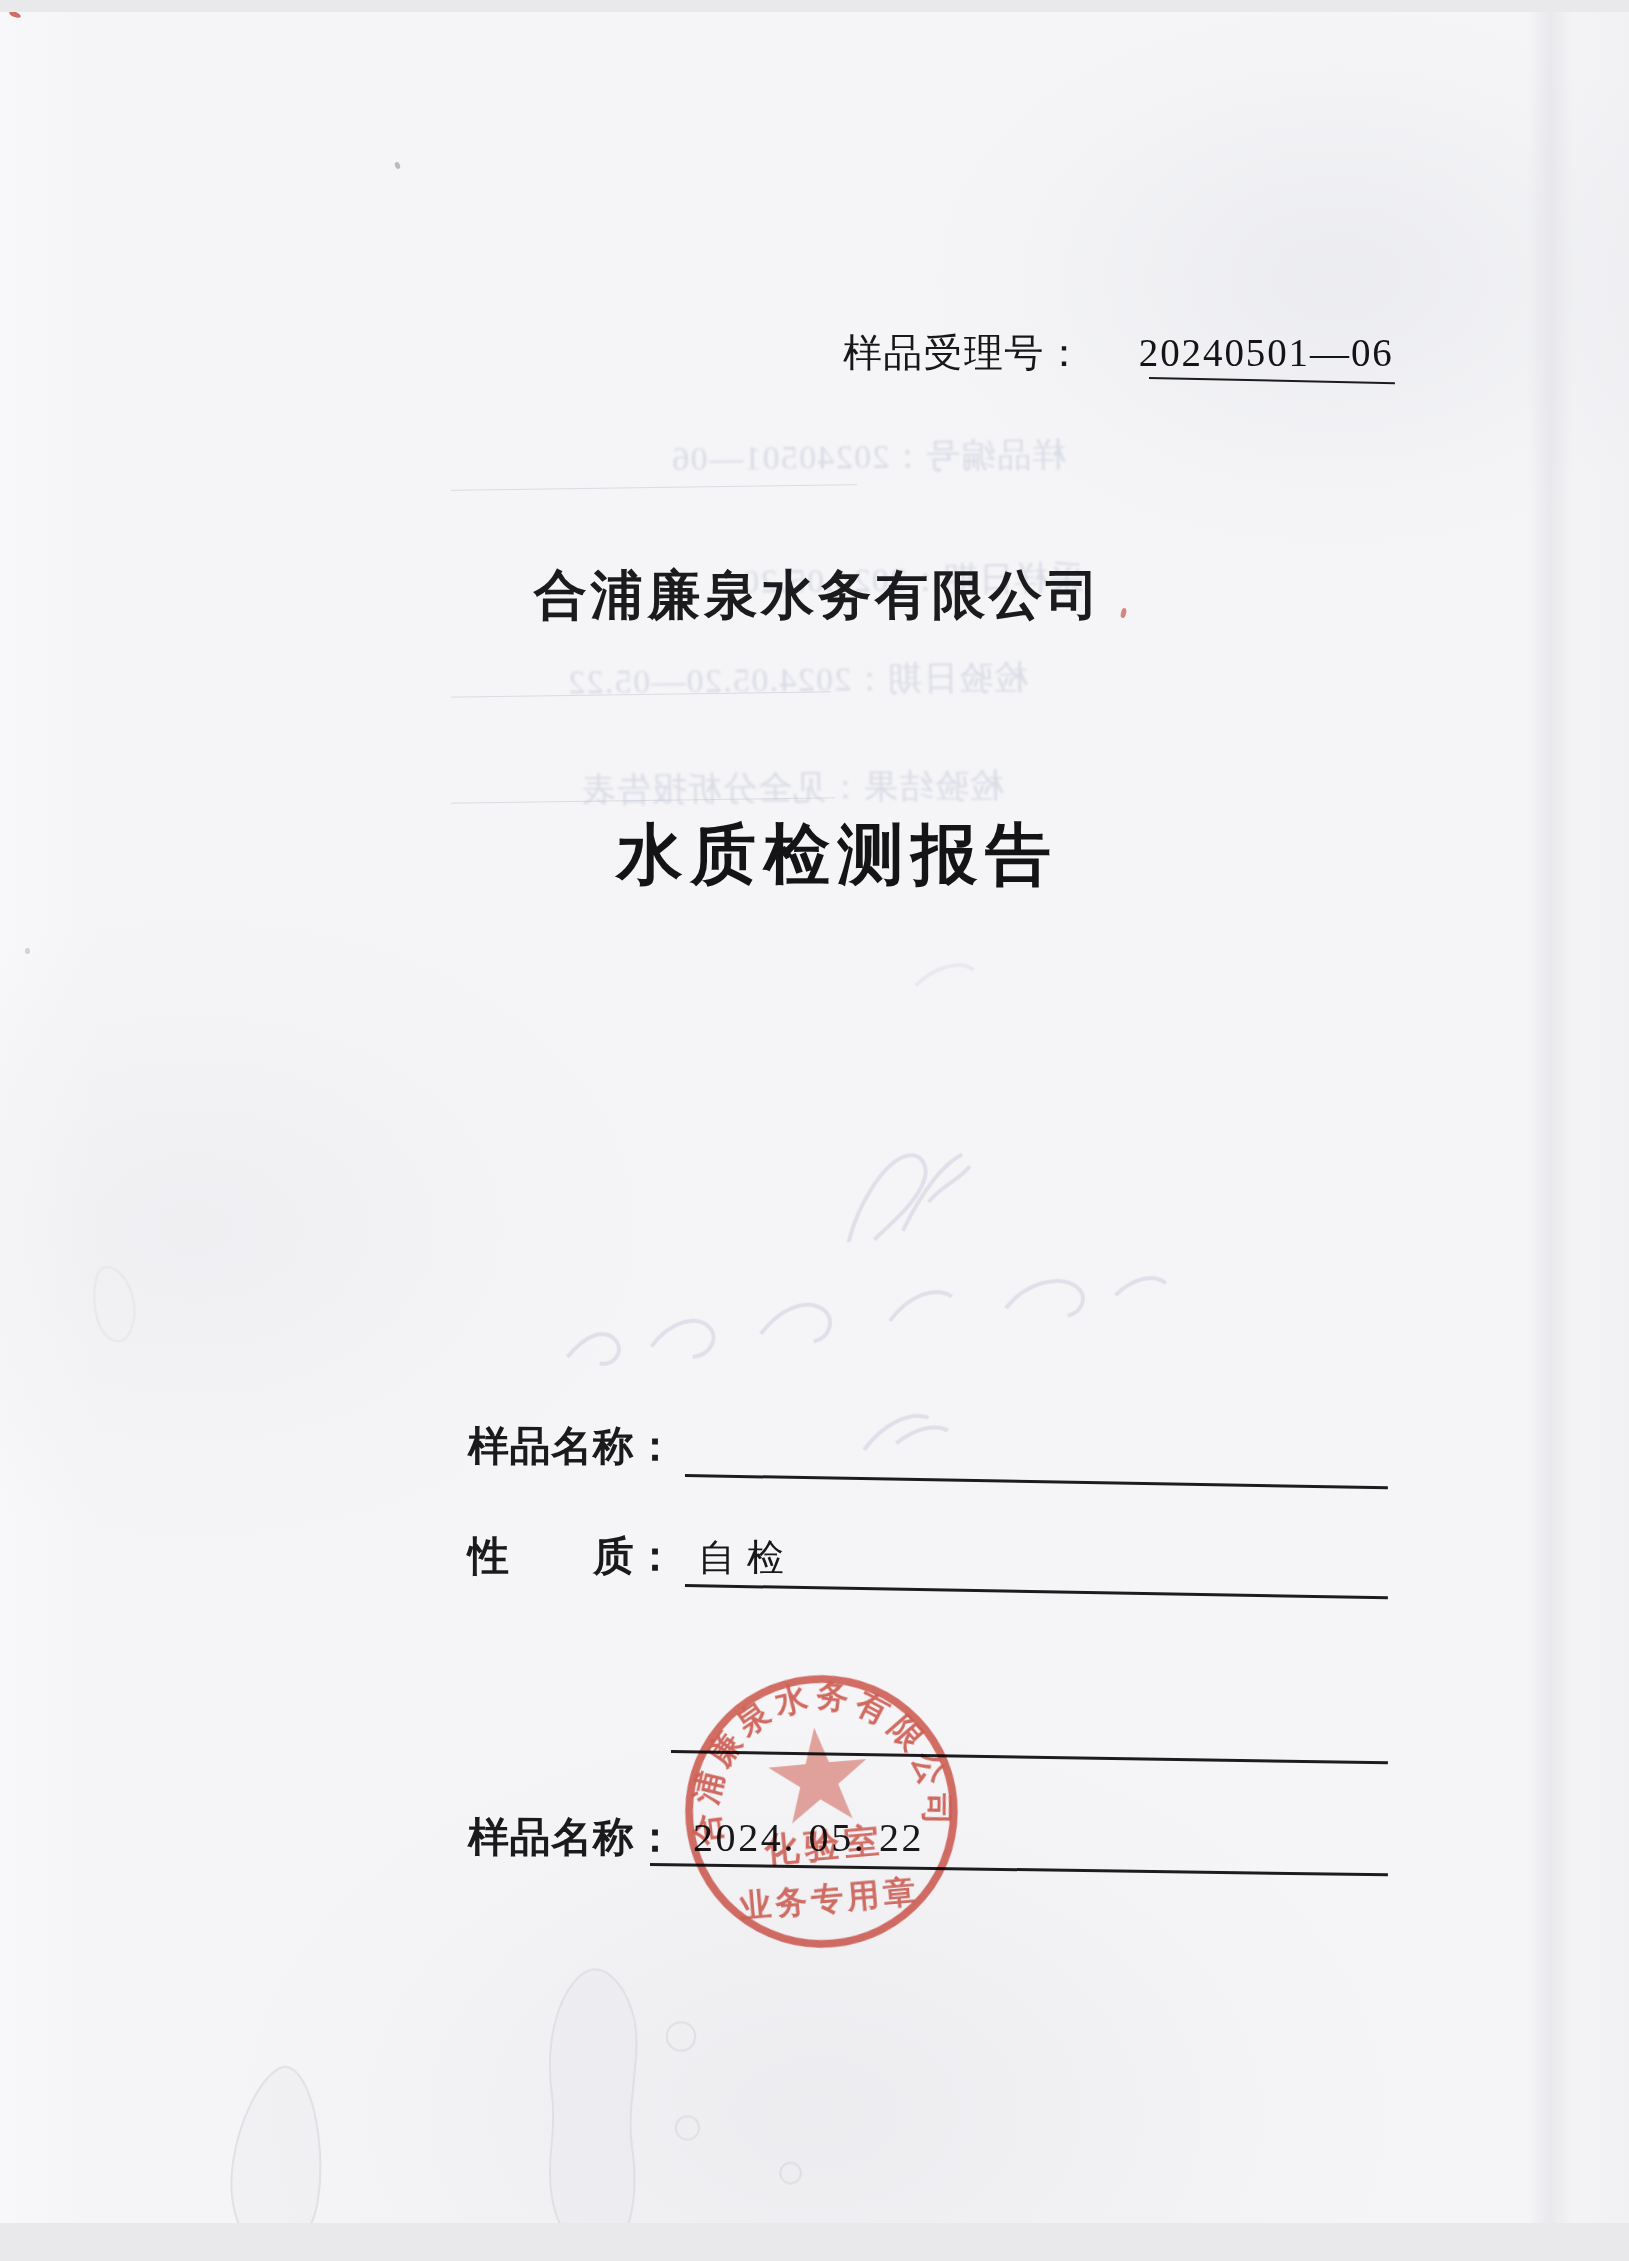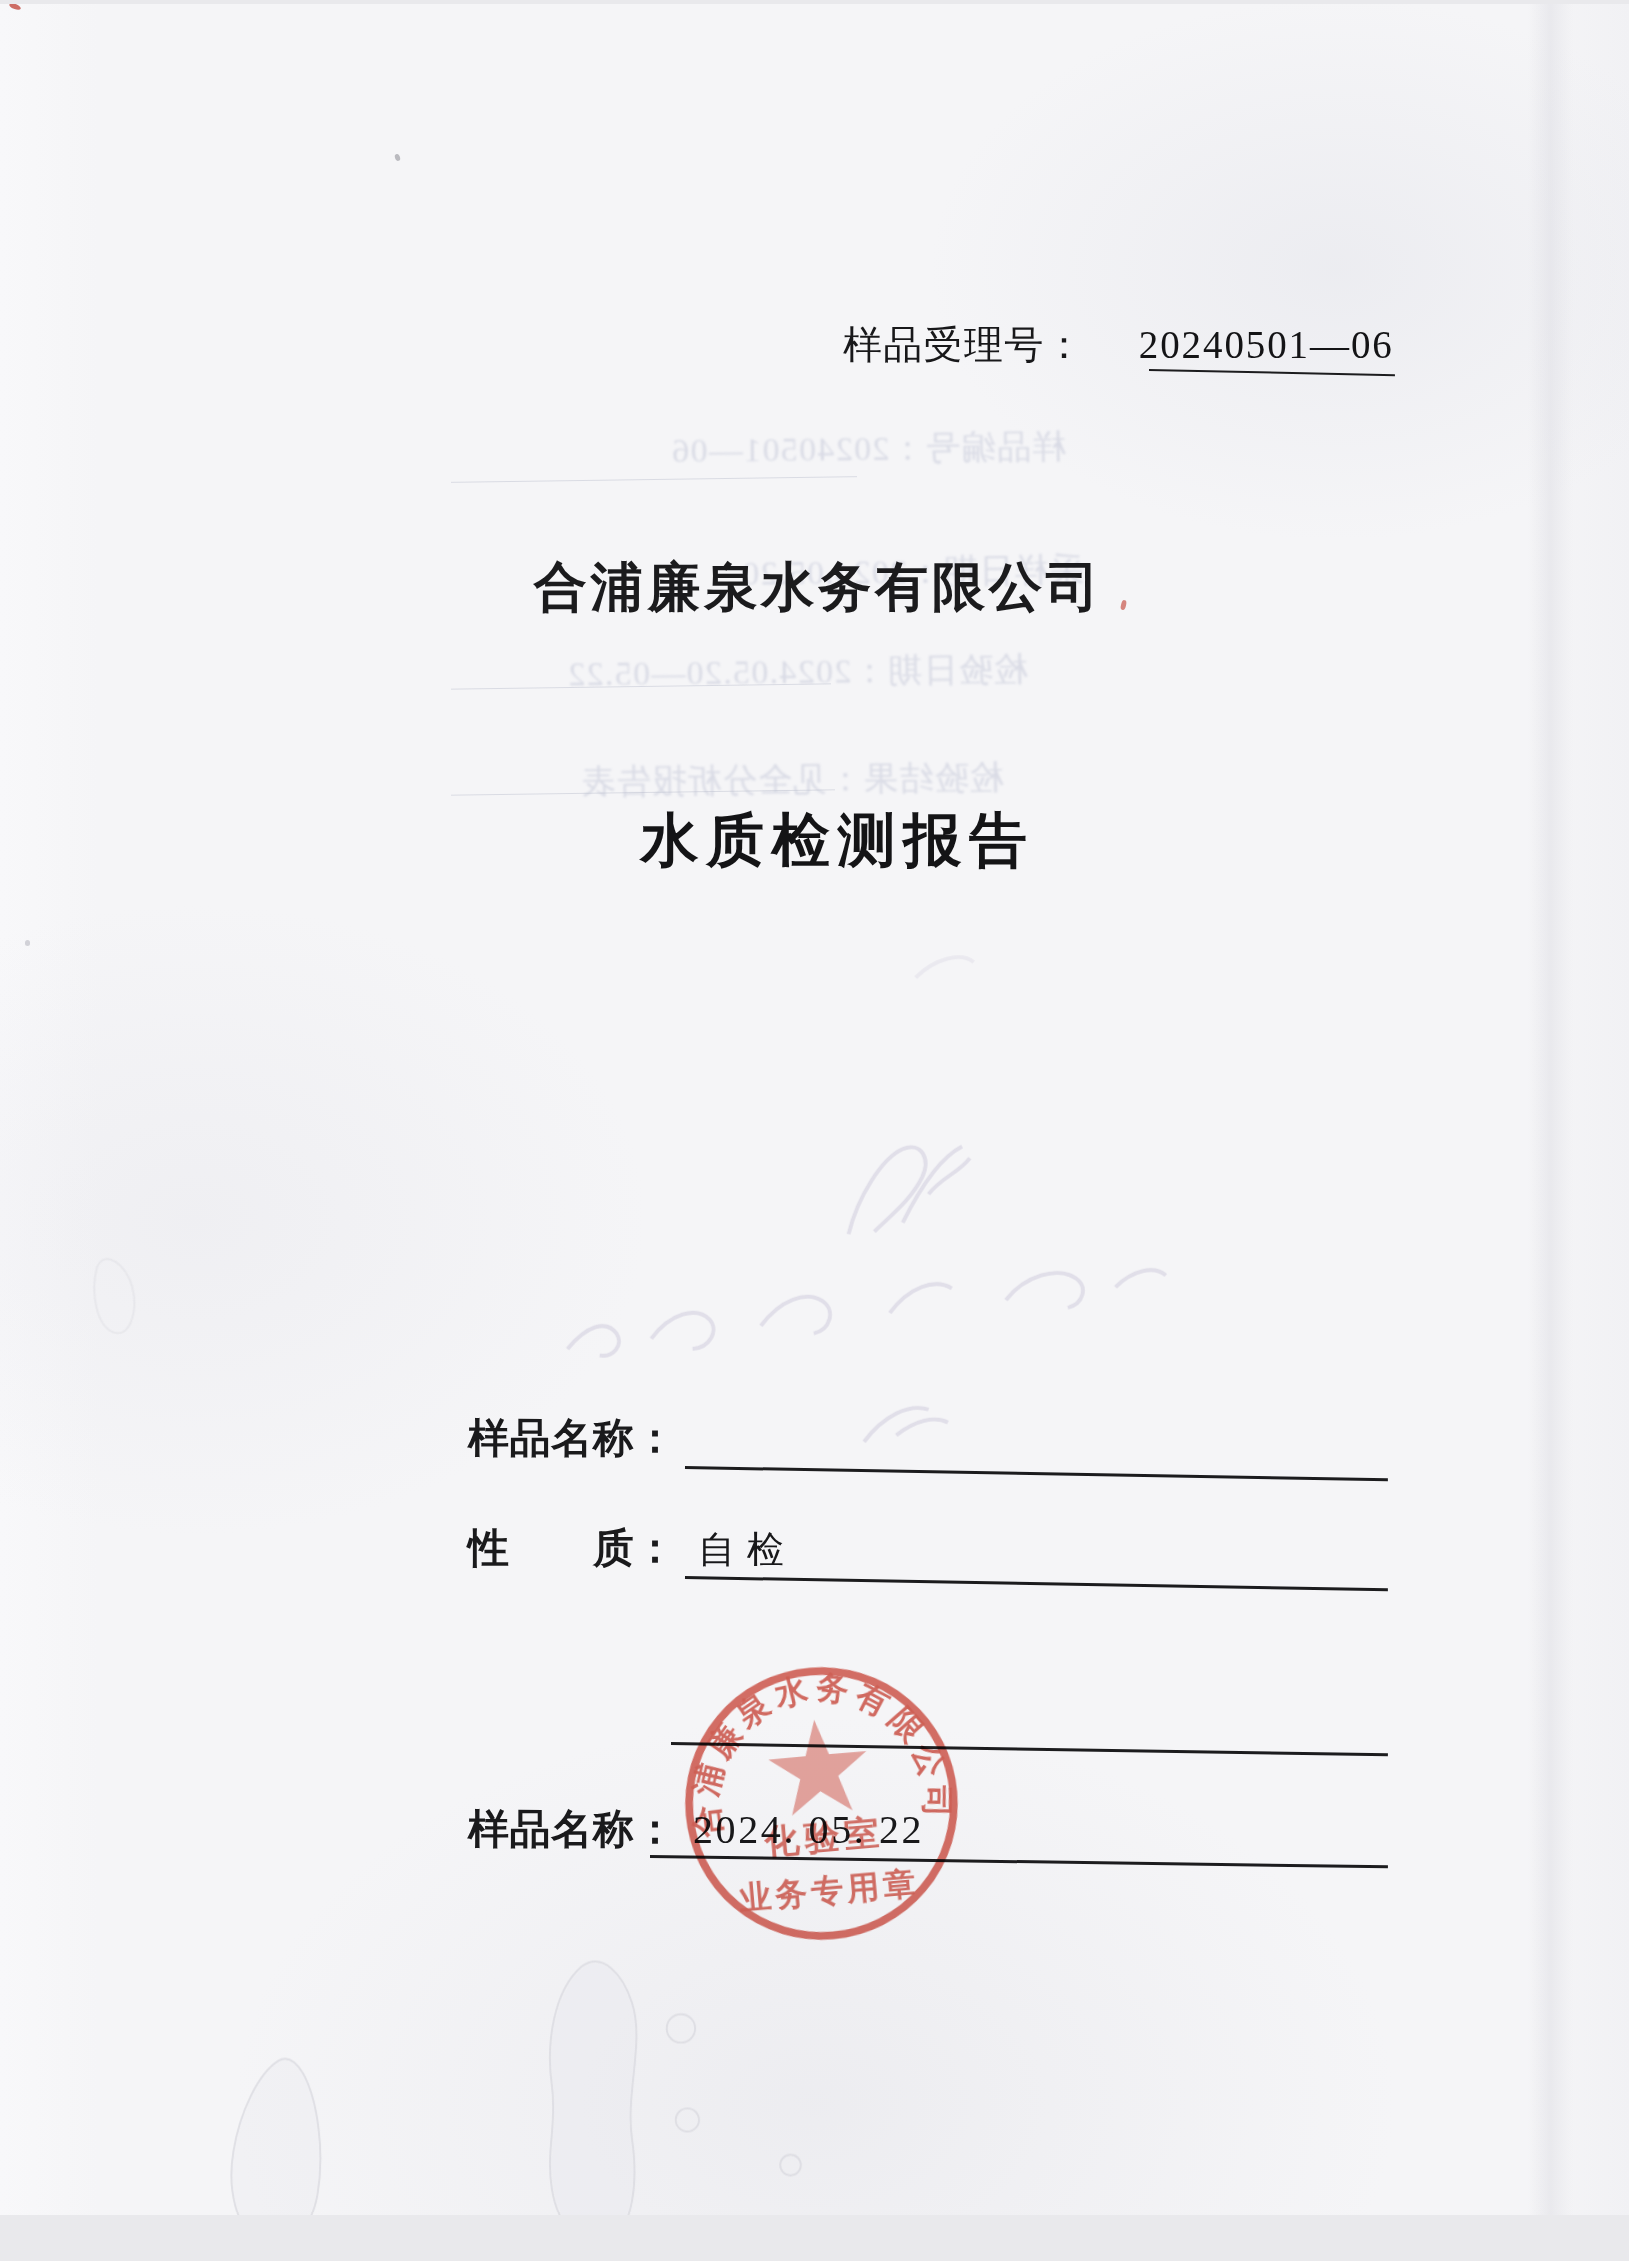--- a/index.html
+++ b/index.html
@@ -1,20 +1,20 @@
 <!DOCTYPE html>
 <html style="font-size:10.3px"><head>
 <meta charset="utf-8">
 <style>
   html,body{margin:0;padding:0;}
   body{background:#e9e9ec;}
   .page{
     position:relative;
     width:1630px;height:2211px;
-    margin:4px auto;
+    margin:12px auto;
     background:
       radial-gradient(580px 387px at 82% 12%, rgba(225,226,233,.45), rgba(225,226,233,0) 70%),
       radial-gradient(645px 451px at 12% 55%, rgba(228,228,234,.35), rgba(228,228,234,0) 70%),
       radial-gradient(774px 516px at 50% 95%, rgba(224,224,230,.40), rgba(224,224,230,0) 75%),
       linear-gradient(90deg, #f8f8fa 0%, #f5f5f7 6%, #f5f5f7 94%, #f1f1f4 100%),
       #f5f5f7;
     overflow:hidden;
     font-family:"Liberation Serif","DejaVu Serif",serif;
     color:#1a1a1a;
   }
@@ -42,21 +42,21 @@
   .ghost-line{position:absolute;height:1.3px;background:#b8bccb;opacity:.45;filter:blur(0.6px);z-index:1;}
   
   .acceptance{position:absolute;left:843px;top:314px;display:flex;align-items:baseline;z-index:3;}
   .acceptance .lab{font-size:39px;font-weight:500;letter-spacing:1.3px;color:#18181a;}
   .acceptance .val{font-size:39px;margin-left:54px;letter-spacing:1.9px;color:#141416;}
   .rule{position:absolute;background:#1c1c1e;height:2.6px;transform-origin:left center;z-index:3;}
   .rule.acc{left:1149px;top:365px;width:246px;transform:rotate(1.2deg);height:1.9px;}
   .company{position:absolute;left:0;right:0;top:548px;text-align:center;text-indent:6.4px;
     font-size:53px;font-weight:600;letter-spacing:3.9px;color:#1b1b1d;z-index:3;}
   .title{position:absolute;left:8px;right:0;top:798px;text-align:center;text-indent:37px;
-    font-size:58px;font-weight:700;letter-spacing:7.7px;color:#141416;z-index:3;}
+    font-size:66px;font-weight:700;letter-spacing:7.7px;color:#141416;z-index:3;}
   .frow{position:absolute;left:468px;display:flex;align-items:baseline;z-index:3;}
   .frow .lab{font-size:41px;font-weight:600;letter-spacing:0.6px;color:#1a1a1c;white-space:pre;}
   .frow .val{margin-left:22px;font-size:37px;color:#18181a;letter-spacing:1.3px;white-space:nowrap;}
   .frow.r1{top:1407px;flex-direction:column;}
   .frow.r2{top:1517px;}
   .frow.r3{top:1624px;}
   .frow.r4{top:1798px;}
   .frow.r4 .val{font-size:40px;letter-spacing:2.6px;margin-left:17px;text-align:center;}
   .rule.u1{left:685px;top:1462px;width:703px;transform:rotate(1deg);}
   .rule.u2{left:685px;top:1572px;width:703px;transform:rotate(1deg);}

